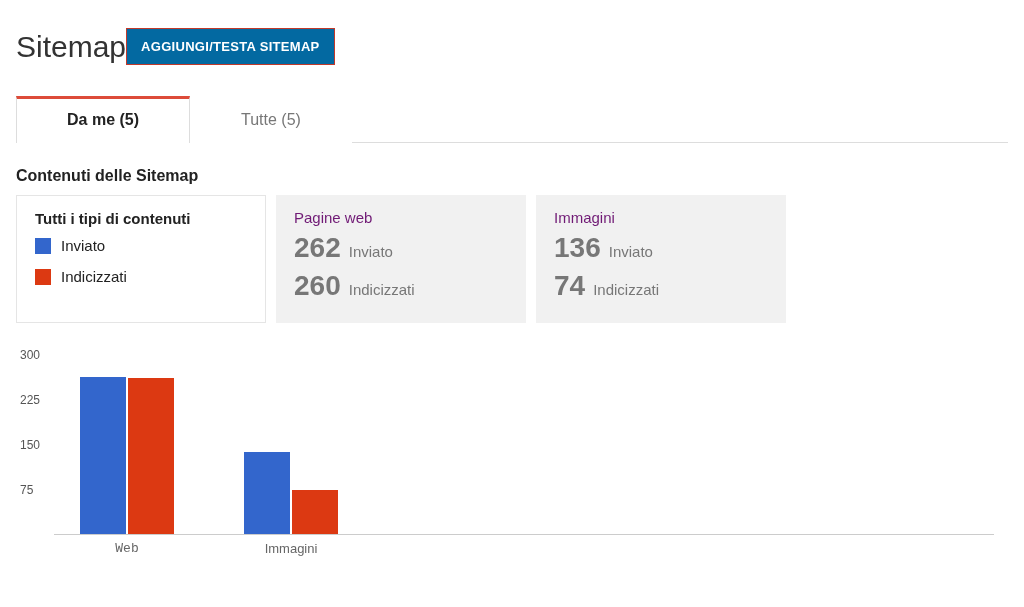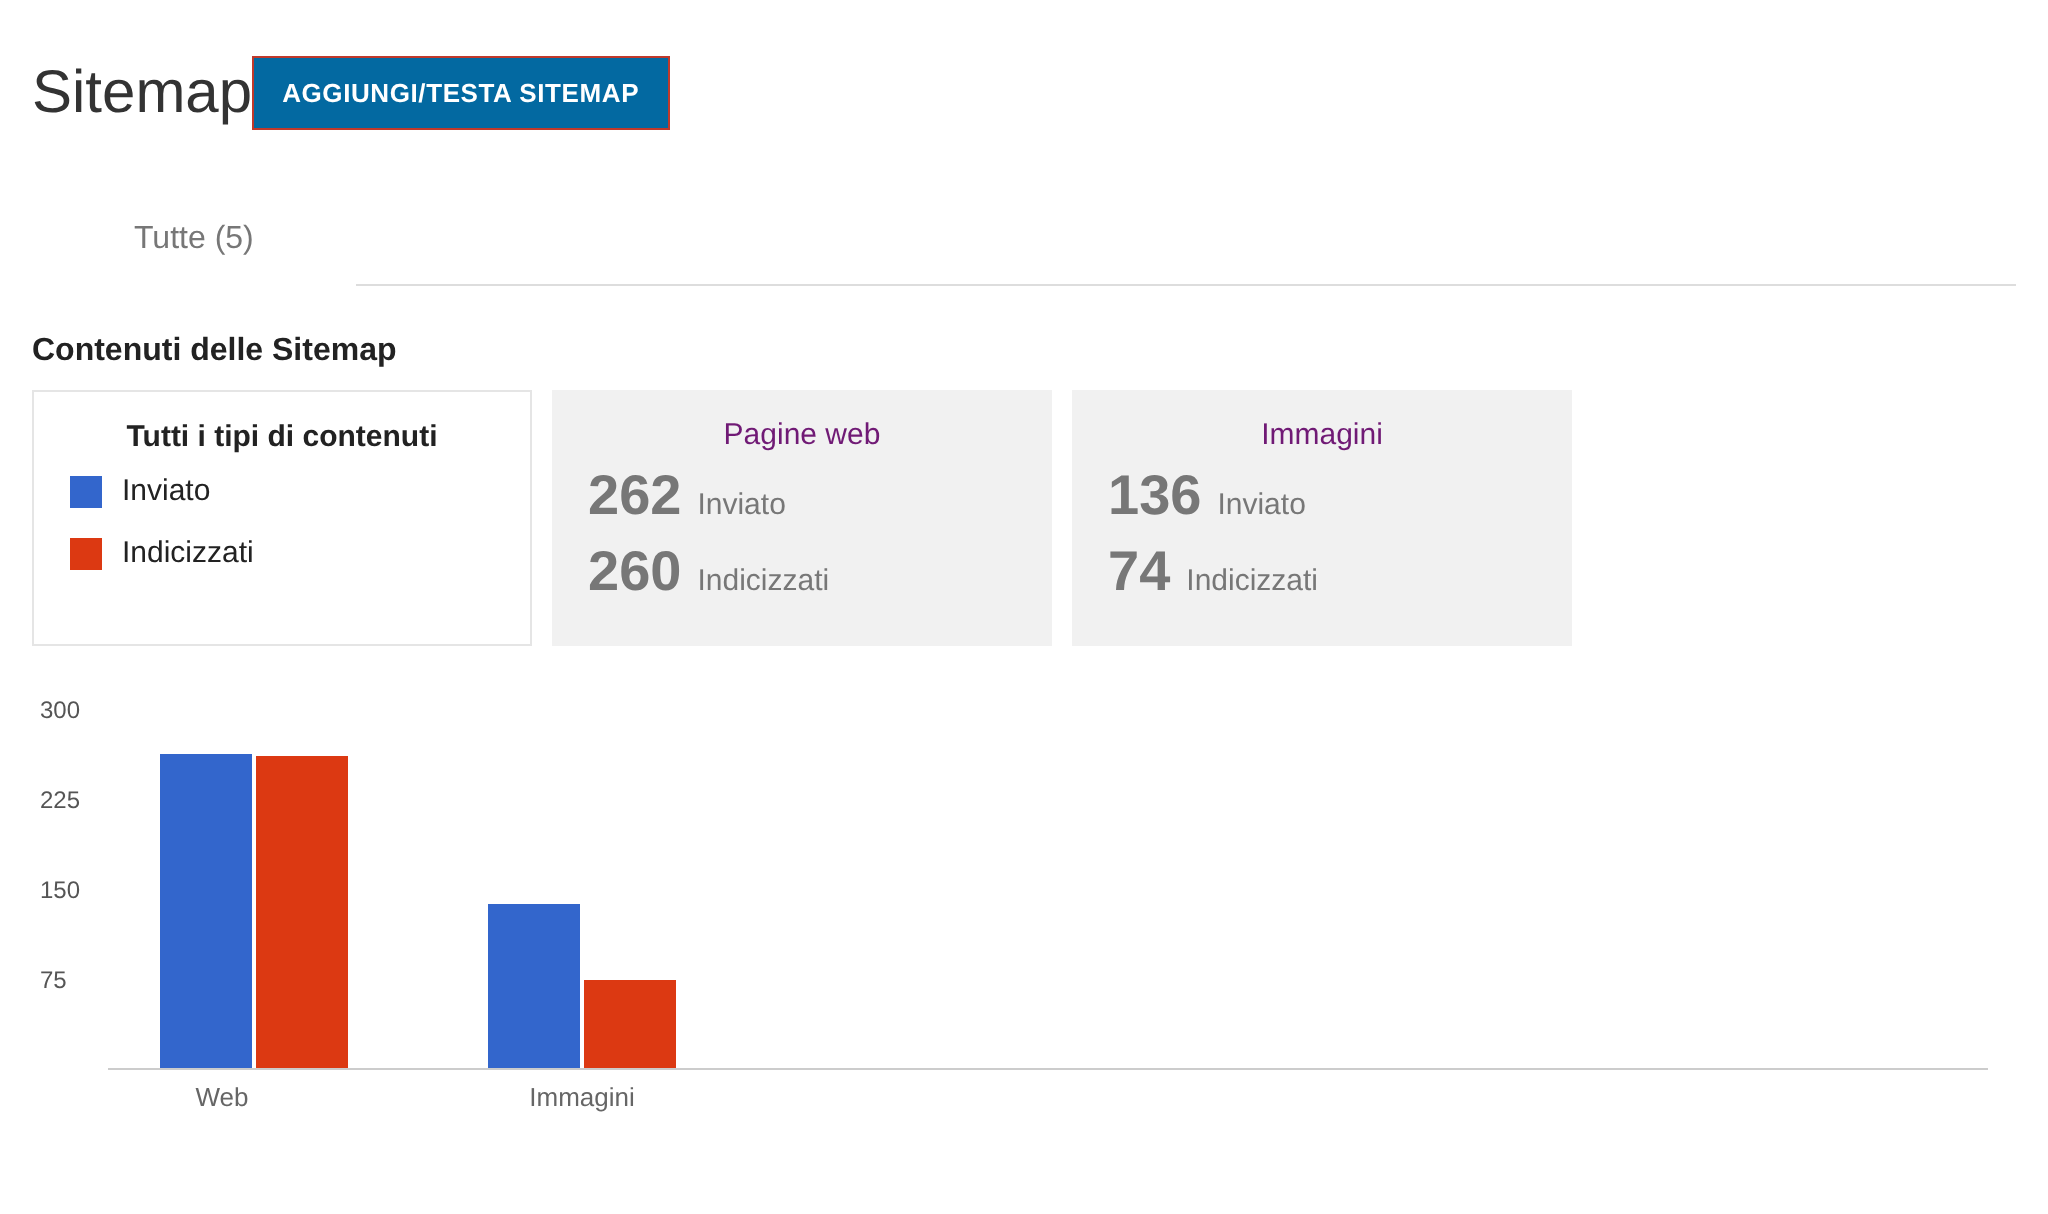--- a/index.html
+++ b/index.html
@@ -72,21 +72,20 @@
   .stat-panel.gray {
     background: #f1f1f1;
     border: none;
     margin-left: 10px;
   }
   .stat-panel-title {
     font-size: 15px;
     font-weight: 700;
     color: #222;
     margin-bottom: 10px;
-    text-align: center;
   }
   .stat-panel.gray .stat-panel-title {
     color: #701a75;
     font-weight: 400;
     margin-bottom: 2px;
   }
   .legend-item {
     display: flex;
     align-items: center;
     gap: 10px;
@@ -171,20 +170,21 @@
 </style>
 </head>
 <body>
 
 <div class="header">
   <h1 class="page-title">Sitemap</h1>
   <button class="primary-btn">AGGIUNGI/TESTA SITEMAP</button>
 </div>
 
 <div class="tabs">
+  <div class="tab active">Da me (5)</div>
   <div class="tab">Tutte (5)</div>
 </div>
 
 <div class="section-title">Contenuti delle Sitemap</div>
 
 <div class="stat-row">
 
   <div class="stat-panel">
     <div class="stat-panel-title">Tutti i tipi di contenuti</div>
     <div class="legend-item">
@@ -236,16 +236,16 @@
       <div class="bargroup" style="left: 26px;">
         <div class="bar blue" title="Inviato: 262" style="height: 157.2px;"></div>
         <div class="bar red" title="Indicizzati: 260" style="height: 156px;"></div>
       </div>
       <div class="bargroup" style="left: 190px;">
         <div class="bar blue" title="Inviato: 136" style="height: 81.6px;"></div>
         <div class="bar red" title="Indicizzati: 74" style="height: 44.4px;"></div>
       </div>
     </div>
   <div class="xlabels" id="xlabels">
-      <div class="xlabel" style="left: 57px;">Web</div>
+      <div class="xlabel" style="left: 73px; font-family: Liberation Mono, monospace;">Web</div>
       <div class="xlabel" style="left: 237px;">Immagini</div>
     </div>
 </div>
 
 </body></html>

